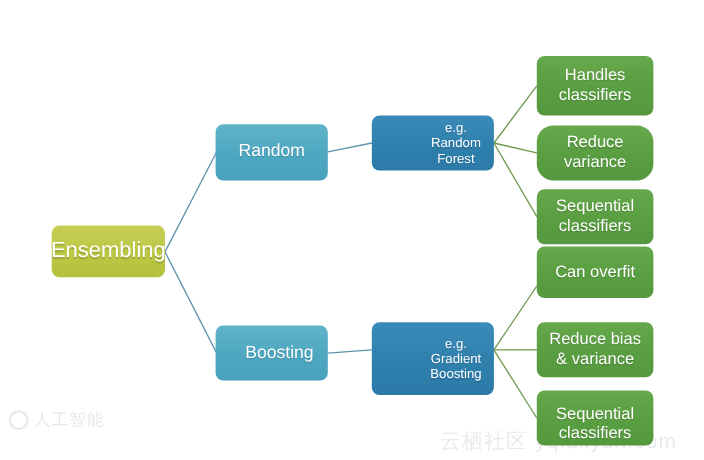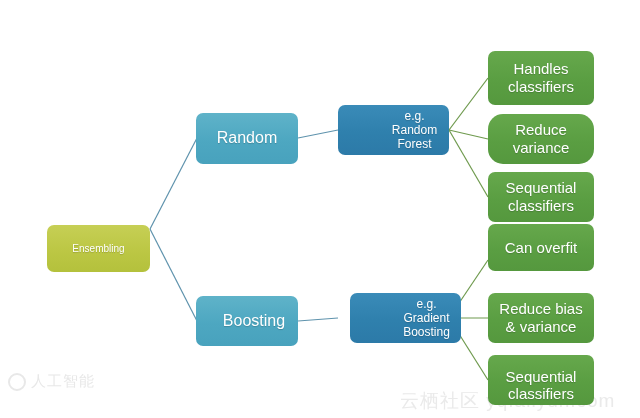--- a/index.html
+++ b/index.html
@@ -31,22 +31,21 @@
     border-radius: 7px;
     color: #ffffff;
     line-height: 1.18;
     box-sizing: border-box;
     padding: 2px 6px;
     z-index: 2;
     text-shadow: 0 1px 1px rgba(0,0,0,0.18);
   }
   .node-root {
     background: linear-gradient(180deg, #c6cf55 0%, #bcc744 55%, #b4c13c 100%);
-    font-size: 10px;
-    margin-top: 20px;
+    font-size: 20px;
   }
   .node-branch {
     background: linear-gradient(180deg, #5fb3c9 0%, #4da7c1 55%, #48a2bd 100%);
     font-size: 16px;
   }
   .node-example {
     background: linear-gradient(180deg, #3a8bb8 0%, #2f80ad 55%, #2c7aa8 100%);
     font-size: 12px;
     padding-left: 48px;
   }
@@ -129,21 +128,21 @@
   </div>
 
   <div class="node node-leaf" style="left:488px; top:172px; width:106px; height:50px;">
     <span>Sequential classifiers</span>
   </div>
 
   <div class="node node-branch" style="left:196px; top:296px; width:102px; height:50px;padding-left:20px;">
     <span>Boosting</span>
   </div>
 
-  <div class="node node-example" style="left:350px; top:293px; width:111px; height:50px;">
+  <div class="node node-example" style="left:338px; top:293px; width:111px; height:66px;">
     <span>e.g. Gradient Boosting</span>
   </div>
 
   <div class="node node-leaf" style="left:488px; top:224px; width:106px; height:47px;">
     <span>Can overfit</span>
   </div>
 
   <div class="node node-leaf" style="left:488px; top:293px; width:106px; height:50px;">
     <span>Reduce bias &amp; variance</span>
   </div>

